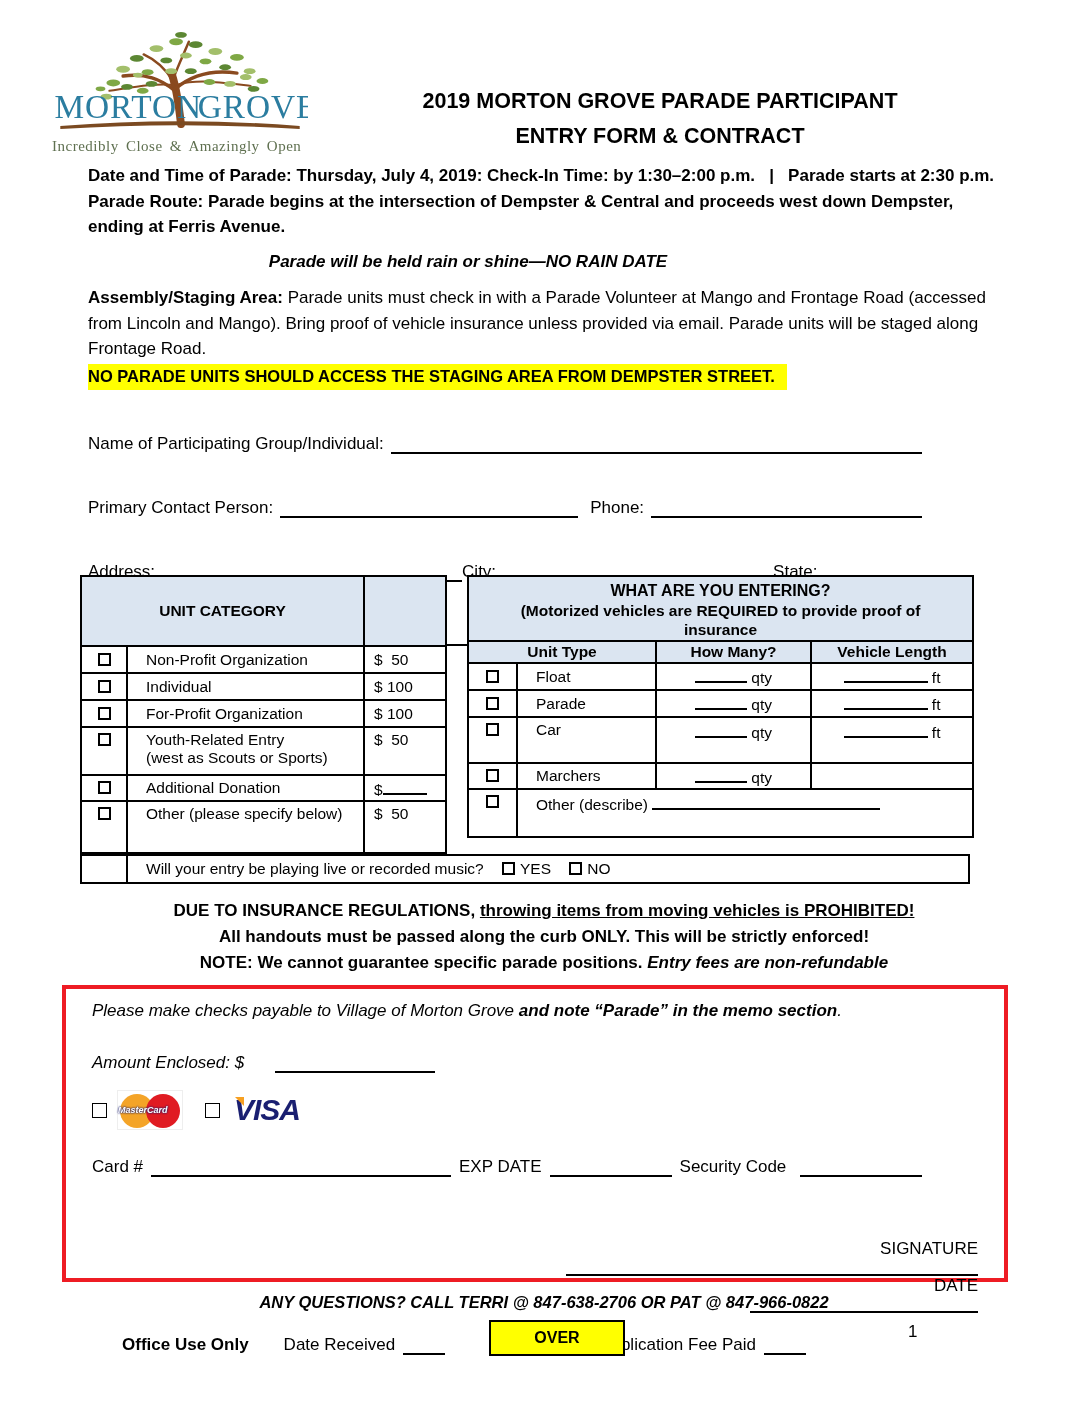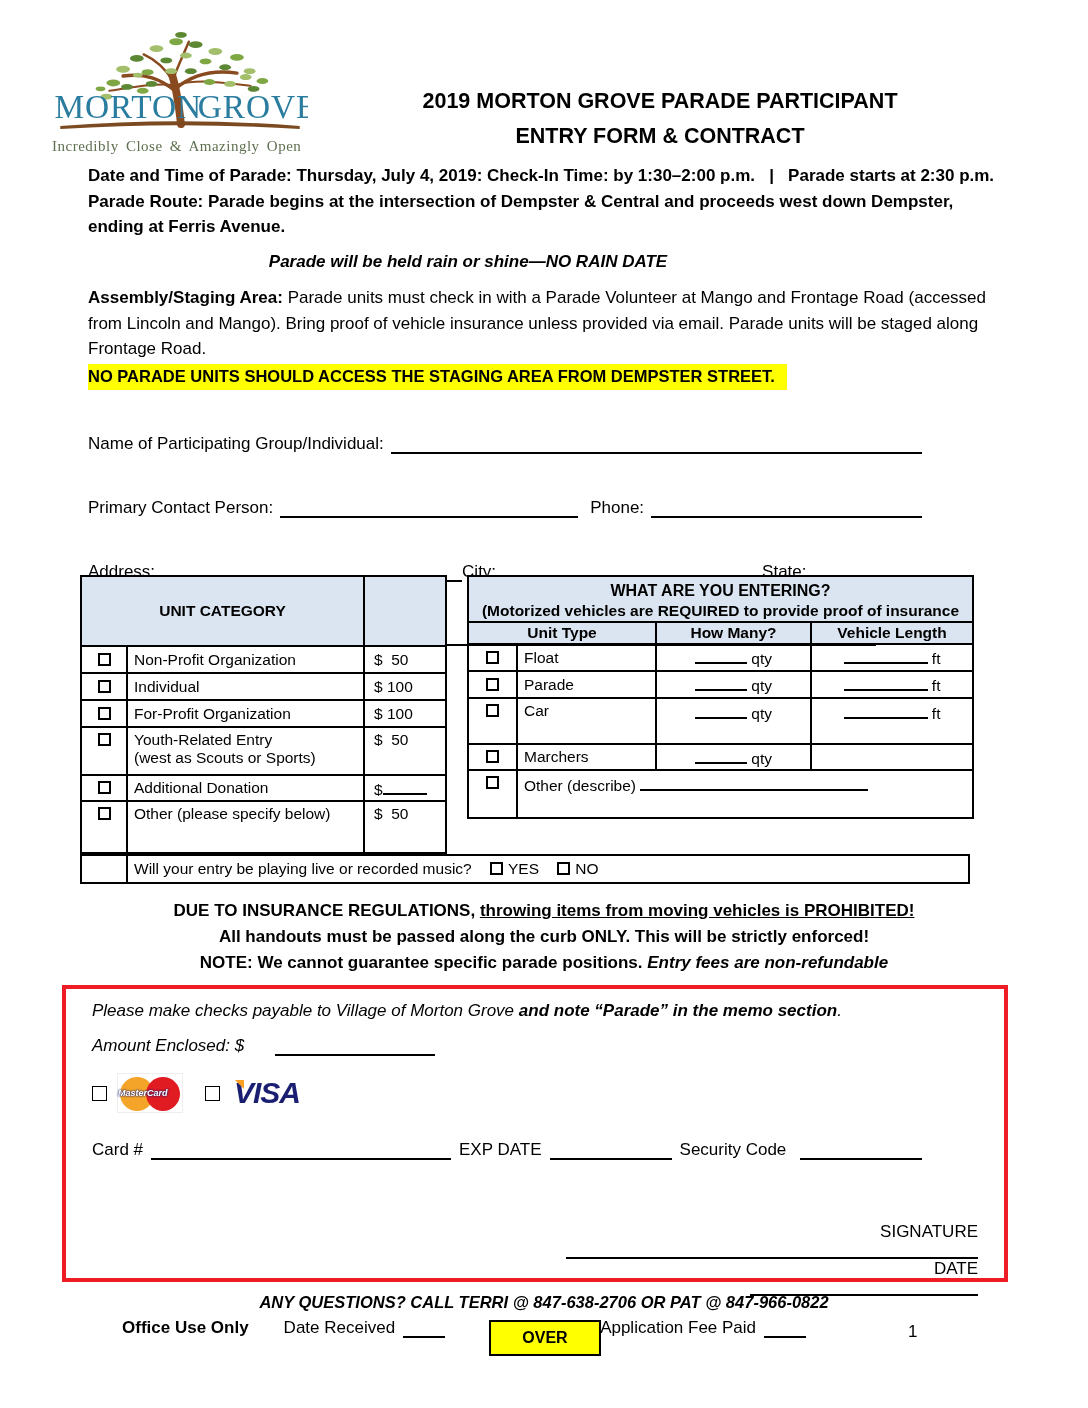--- a/index.html
+++ b/index.html
@@ -31,21 +31,21 @@
     padding:0 12px 1px 0;margin-top:2px;}
   .frow{display:flex;align-items:flex-end;line-height:20px;margin-top:25px;padding-top:19px;width:834px;}
   .frow .lbl{white-space:nowrap;margin-right:7px;}
   .ul{display:inline-block;border-bottom:2px solid #000;height:17px;}
   .grow{flex:1 1 auto;}
 
   
   .tables{position:absolute;left:80px;top:575px;width:890px;}
   .tbl-flex{display:flex;align-items:flex-start;}
   table{border-collapse:collapse;table-layout:fixed;font-size:15.5px;}
-  td{border:2px solid #000;padding:1px 6px;vertical-align:middle;}
+  td{border:2px solid #000;padding:1px 18px;vertical-align:middle;}
   .hdrcell{background:var(--header_fill);font-weight:bold;text-align:center;}
   .c{text-align:center;}
   .t-left{width:365px;}
   .t-right{width:505px;margin-left:20px;}
   .cbcell{text-align:center;padding:1px 2px;}
   .cb{display:inline-block;width:13px;height:13px;border:2px solid #000;vertical-align:-1px;}
   .fee{white-space:pre;padding-left:9px;}
   .sub{font-size:15.5px;}
   .vtop{vertical-align:top;padding-top:3px;}
   .t-music{width:890px;margin-top:0;}
@@ -58,21 +58,21 @@
   .insurance{position:absolute;left:0;top:898px;width:1088px;text-align:center;
     font-weight:bold;font-size:17px;line-height:26px;}
   .insurance .u{text-decoration:underline;}
   .insurance .it{font-style:italic;}
 
   
   .paybox{position:absolute;left:62px;top:985px;width:946px;height:297px;
     border:4px solid var(--box_border);padding:12px 26px;font-size:17px;}
   .pay-checks{font-style:italic;}
   .pay-checks b{font-weight:bold;}
-  .pay-amount{font-style:italic;margin-top:15px;display:flex;align-items:flex-end;line-height:20px;gap:31px;}
+  .pay-amount{font-style:italic;margin-top:32px;display:flex;align-items:flex-end;line-height:20px;gap:31px;}
   .cards{display:flex;align-items:center;margin-top:16px;height:42px;}
   .cb2{display:inline-block;width:15px;height:15px;border:1.5px solid #000;}
   .mc{position:relative;width:66px;height:40px;margin-left:10px;border:1px solid #eee;}
   .mc .cir{position:absolute;top:3px;width:34px;height:34px;border-radius:50%;}
   .mc .cl{left:2px;background:var(--mc_yellow);}
   .mc .cr{left:28px;background:var(--mc_red);}
   .mc .mctext{position:absolute;left:0;top:14px;width:100%;text-align:left;
     font-style:italic;font-weight:bold;font-size:9px;color:#fff;
     text-shadow:0 0 2px #1a1f71,0 0 2px #1a1f71;}
   .visa{position:relative;margin-left:14px;font-weight:bold;font-style:italic;
@@ -83,21 +83,21 @@
   .pay-card{display:flex;align-items:flex-end;line-height:20px;margin-top:26px;}
   .pay-sig{display:flex;align-items:flex-end;line-height:20px;margin-top:62px;flex-direction:column;}
   .pay-office{display:flex;align-items:flex-end;line-height:20px;margin-top:22px;}
   .ml8{margin-left:8px;}.ml14{margin-left:14px;}.ml30{margin-left:30px;}
   .ml35{margin-left:35px;}.ml155{margin-left:155px;}
   .boldlbl{font-weight:bold;}
 
   
   .questions{position:absolute;left:0;top:1293px;width:1088px;text-align:center;
     font-weight:bold;font-style:italic;font-size:16.5px;}
-  .overbox{position:absolute;left:489px;top:1320px;width:112px;height:36px;
+  .overbox{position:absolute;left:489px;top:1320px;width:136px;height:36px;
     background:var(--highlight);border:2px solid #000;display:flex;align-items:center;
     justify-content:center;font-weight:bold;font-size:16px;}
   .pagenum{position:absolute;left:908px;top:1322px;font-size:17px;}
 </style>
 </head>
 <body>
 
 <div class="page">
 
   <div class="logo">
@@ -170,21 +170,21 @@
     </div>
     <div class="frow">
       <span class="lbl">Primary Contact Person:</span>
       <span class="ul" style="width:298px;"></span>
       <span class="lbl" style="margin-left:12px;">Phone:</span>
       <span class="ul grow"></span>
     </div>
     <div class="frow">
       <span class="lbl">Address:</span>
       <span class="ul" style="width:300px;"></span>
-      <span class="lbl" style="margin-right:0;">City:</span>
+      <span class="lbl" style="margin-right:11px;">City:</span>
       <span class="ul" style="width:196px;"></span>
       <span class="lbl" style="margin-left:70px;margin-right:0;">State:</span>
       <span class="ul" style="width:100px;"></span>
     </div>
     <div class="frow">
       <span class="lbl">Zip:</span>
       <span class="ul" style="width:166px;"></span>
       <span class="lbl" style="margin-left:12px;">Email:</span>
       <span class="ul" style="width:520px;"></span>
     </div>

